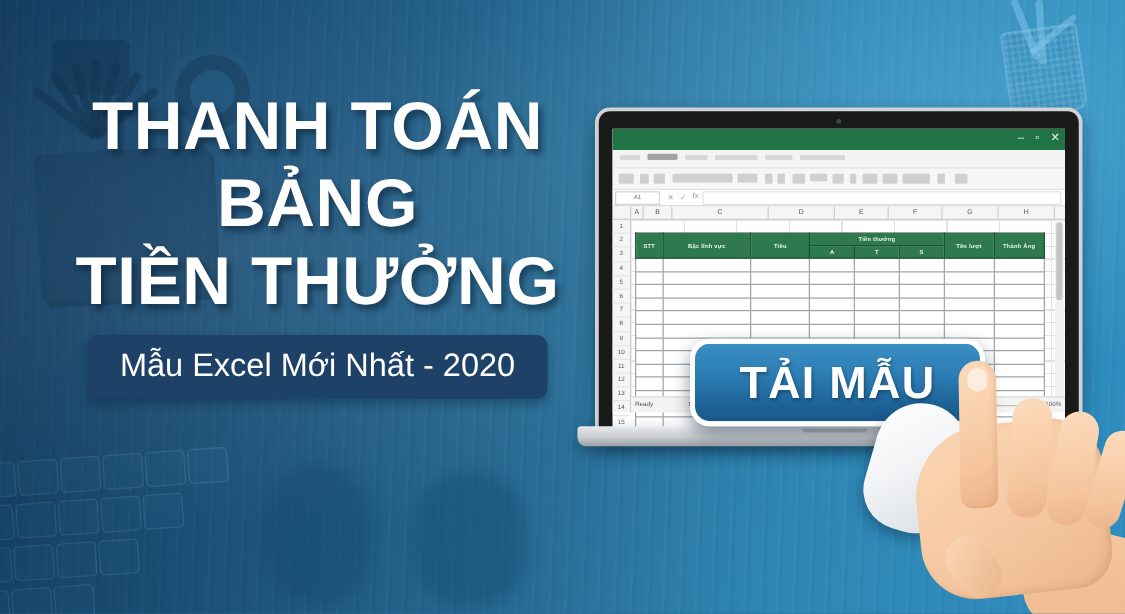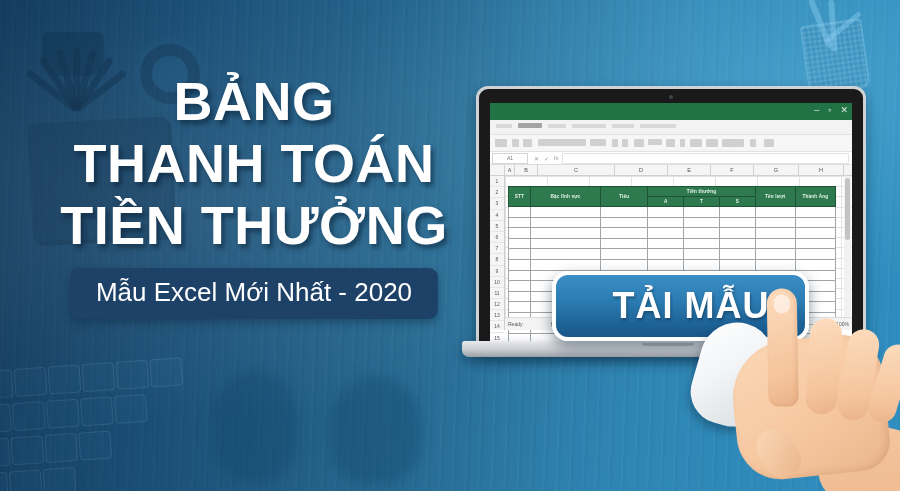--- a/index.html
+++ b/index.html
@@ -196,21 +196,20 @@
 
   
   .cta{
     position:absolute;left:552px;top:271px;width:228px;height:62px;
     border-radius:16px;
     background:linear-gradient(180deg,#3a8fc4 0%,#2b7cb2 42%,#1e6397 78%,#1a5789 100%);
     border:4px solid #ffffff;
     box-shadow:0 6px 14px rgba(5,25,45,.45);
     display:flex;align-items:center;justify-content:center;
     cursor:pointer;
-    padding-left:21px;
   }
   .cta span{
     color:#fff;font-size:36px;font-weight:bold;letter-spacing:1px;
     text-shadow:1px 2px 3px rgba(6,30,55,.45);
     white-space:nowrap;
   }
 
   
   .handwrap{position:absolute;left:700px;top:300px;width:230px;height:200px;}
   .mouse{
@@ -305,22 +304,22 @@
       <div class="k" style="left:26px;top:110px"></div>
     <div class="k" style="left:60px;top:110px"></div>
   </div>
 
   <div class="ghost-hand" style="left:330px;top:376px;width:92px;height:108px;"></div>
   <div class="ghost-hand" style="left:212px;top:370px;width:86px;height:112px;"></div>
 
   <div class="bg-vig"></div>
 
   <div class="headline">
+    <div class="hl-line hl-2">THANH TOÁN</div>
     <div class="hl-line hl-1">BẢNG</div>
-    <div class="hl-line hl-2">THANH TOÁN</div>
     <div class="hl-line hl-3">TIỀN THƯỞNG</div>
     <div class="badge">Mẫu Excel Mới Nhất - 2020</div>
   </div>
 
   <div class="laptop">
     <div class="lid">
       <div class="cam"></div>
       <div class="screen">
 
         <div class="xl-title">

